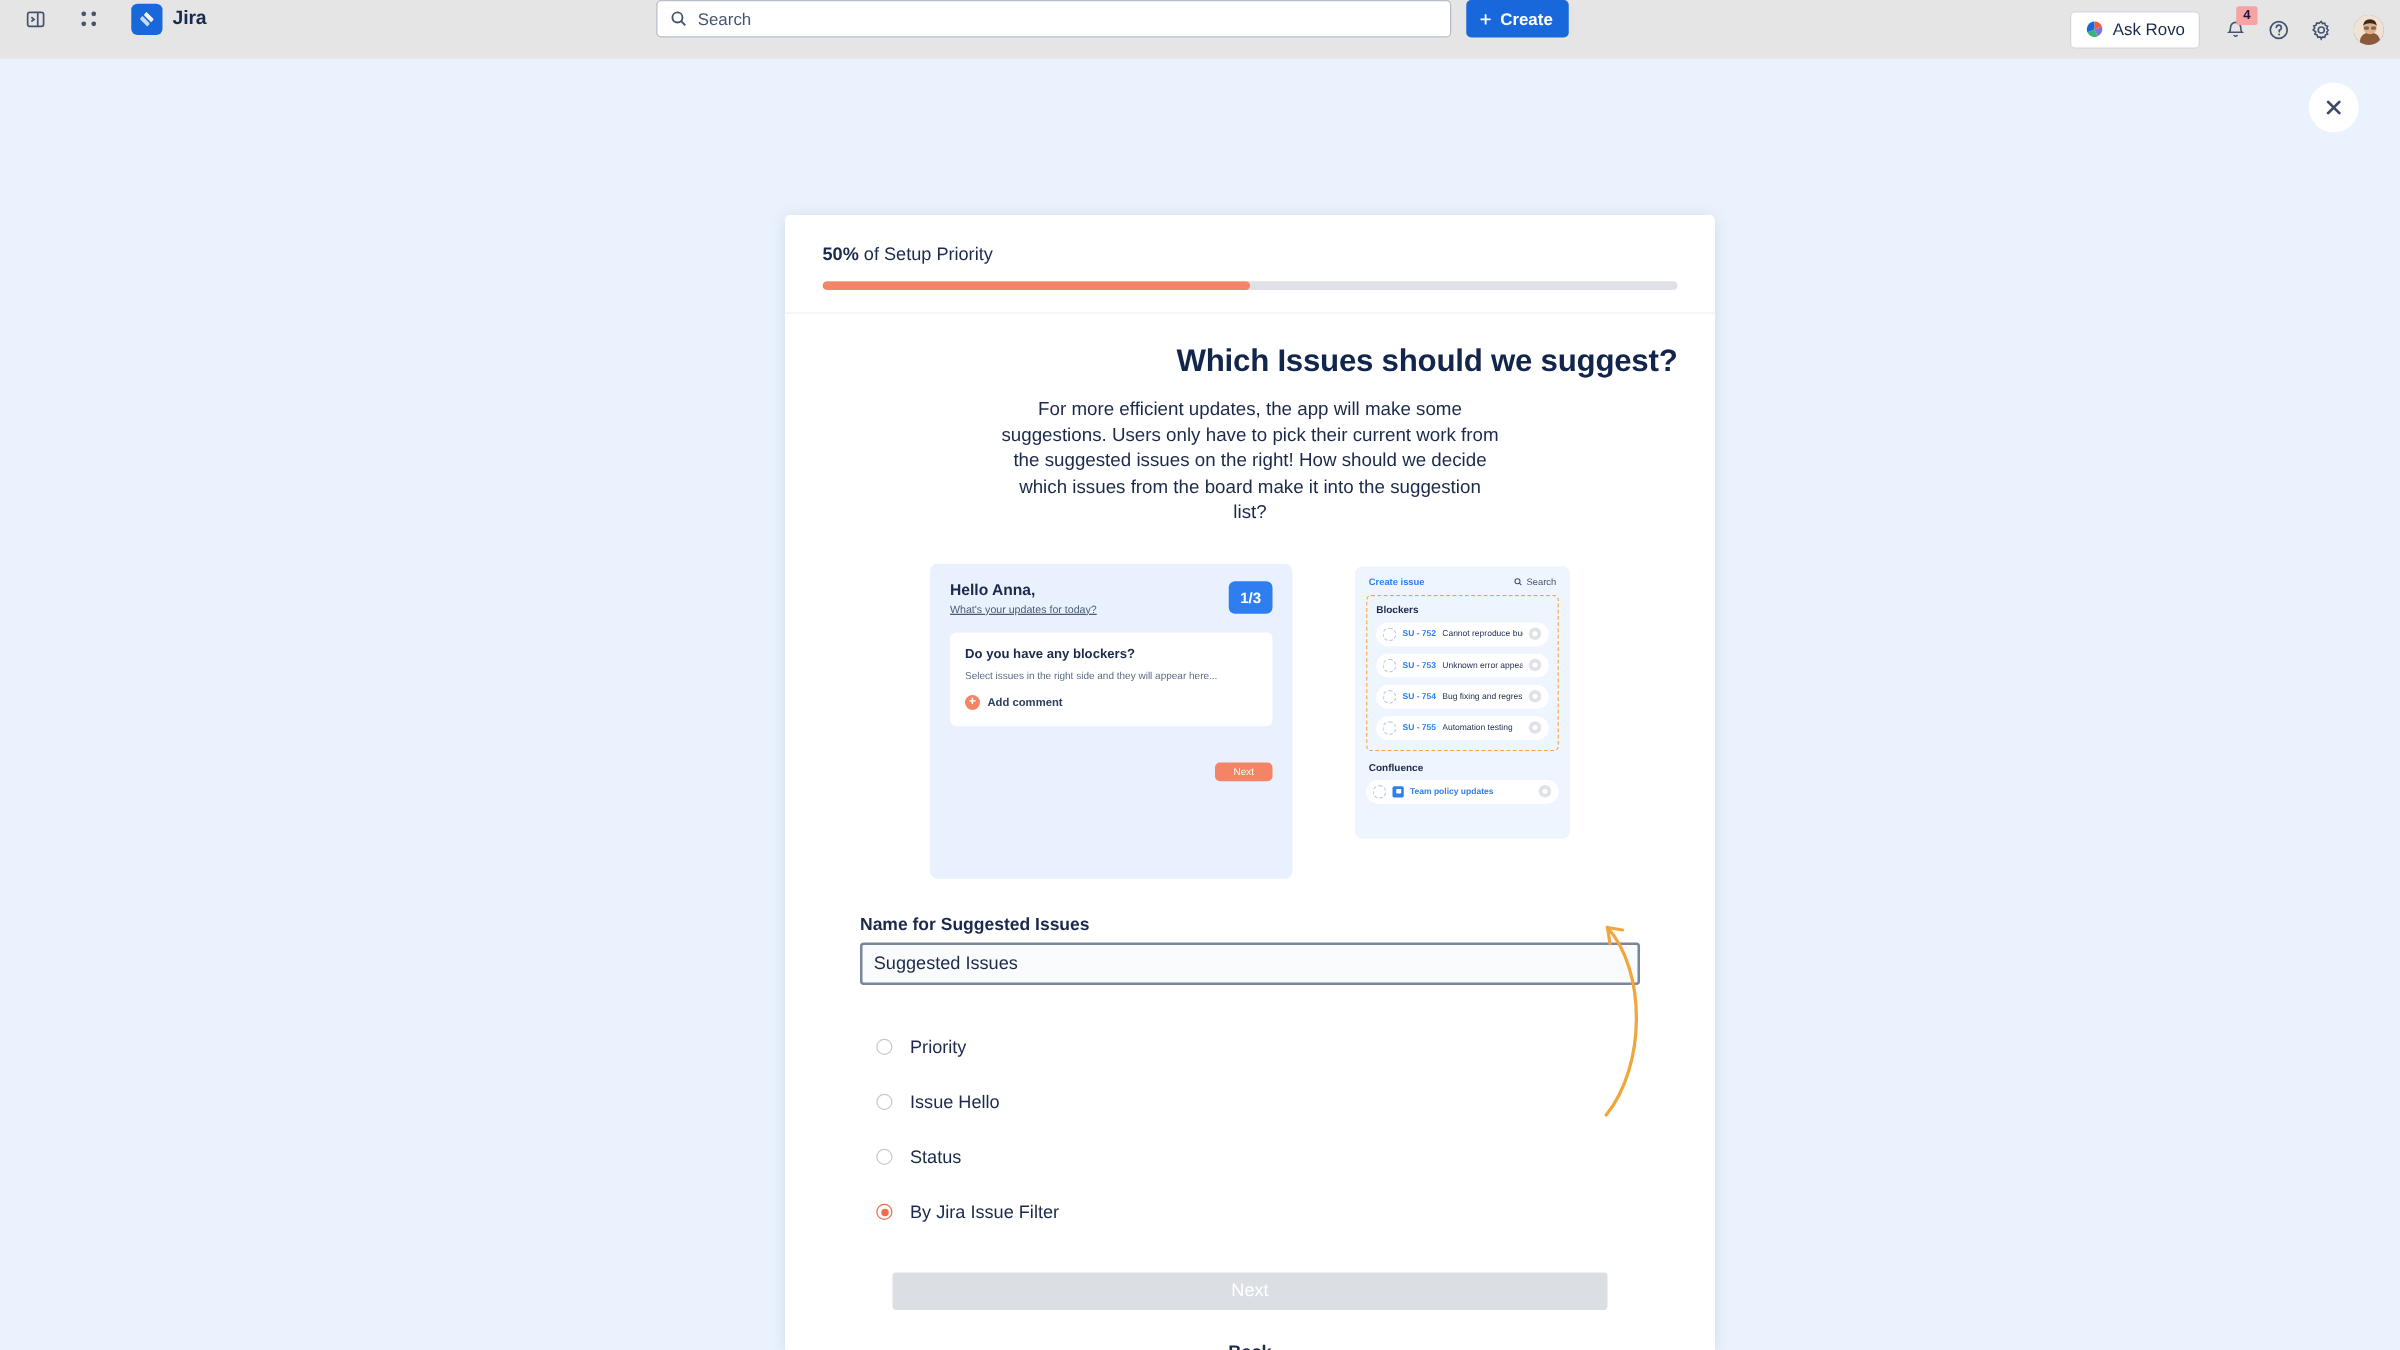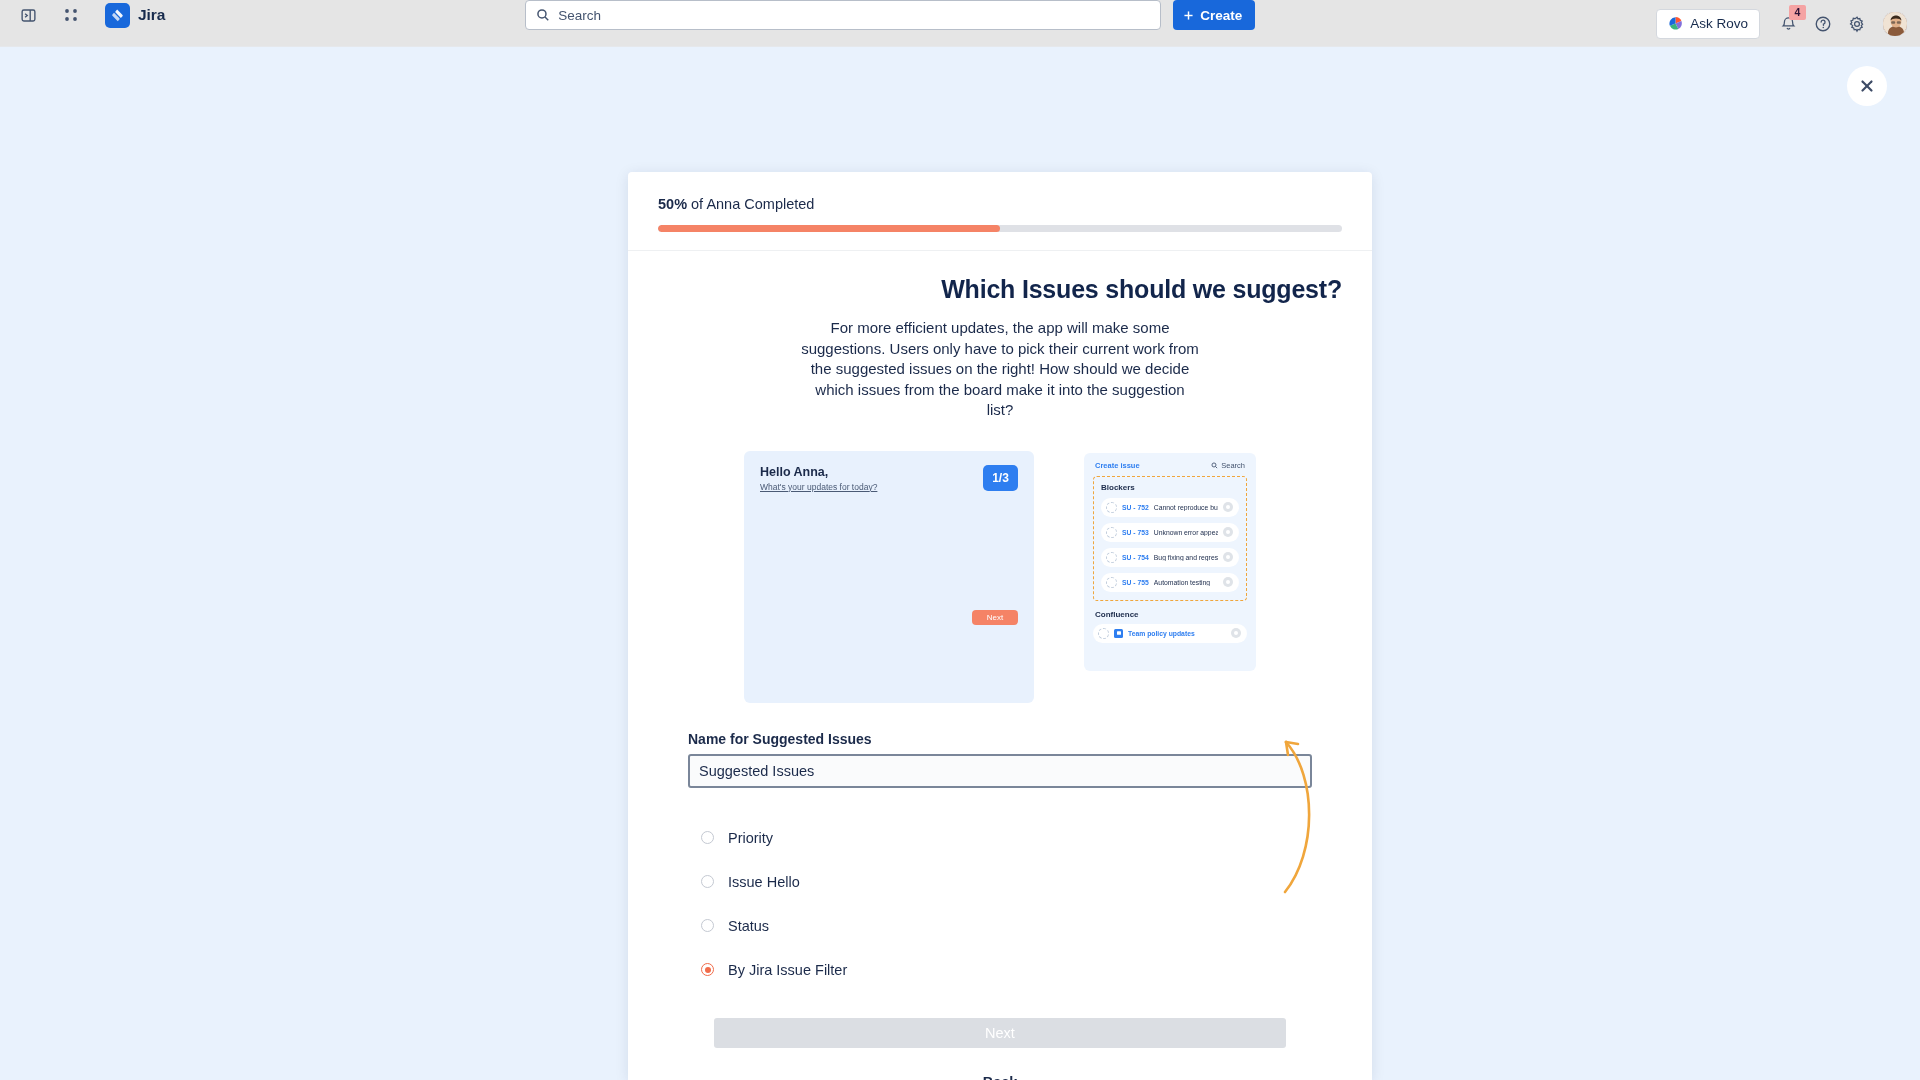--- a/index.html
+++ b/index.html
@@ -352,40 +352,48 @@
     <svg width="16" height="16" viewBox="0 0 16 16" stroke="#3d4b66" stroke-width="2.2" stroke-linecap="round">
       <line x1="3.5" y1="3.5" x2="12.5" y2="12.5"></line>
       <line x1="12.5" y1="3.5" x2="3.5" y2="12.5"></line>
     </svg>
   </div>
 
   <div class="modal">
 
     <div class="progress-head">
       <div class="progress-text">
-        <b>50%</b><span> of Anna Completed</span>
+        <b>50%</b><span> of Setup Priority</span>
       </div>
       <div class="progress-track">
         <div class="progress-fill" id="progress-fill" style="width: 50%; background: rgb(245, 131, 102);"></div>
       </div>
     </div>
 
     <div class="modal-body">
       <div class="wizard-title">Which Issues should we suggest?</div>
       <div class="wizard-desc">For more efficient updates, the app will make some suggestions. Users only have to pick their current work from the suggested issues on the right! How should we decide which issues from the board make it into the suggestion list?</div>
 
       <div class="illus">
 
         <div class="illus-left">
           <div class="hello-row">
             <div>
               <div class="hello-name">Hello Anna,</div>
               <div class="hello-sub">What's your updates for today?</div>
             </div>
             <div class="step-pill">1/3</div>
+          </div>
+          <div class="blocker-card">
+            <div class="blocker-title">Do you have any blockers?</div>
+            <div class="blocker-sub">Select issues in the right side and they will appear here...</div>
+            <div class="add-comment">
+              <span class="plus-circle">+</span>
+              <span class="add-comment-label">Add comment</span>
+            </div>
           </div>
           <div class="next-mini">Next</div>
         </div>
 
         <div class="illus-right">
           <div class="ir-head">
             <span class="ir-create">Create issue</span>
             <span class="ir-search">
               <svg width="7" height="7" viewBox="0 0 16 16" fill="none" stroke="#44546f" stroke-width="2">
                 <circle cx="6.8" cy="6.8" r="4.6"></circle>

